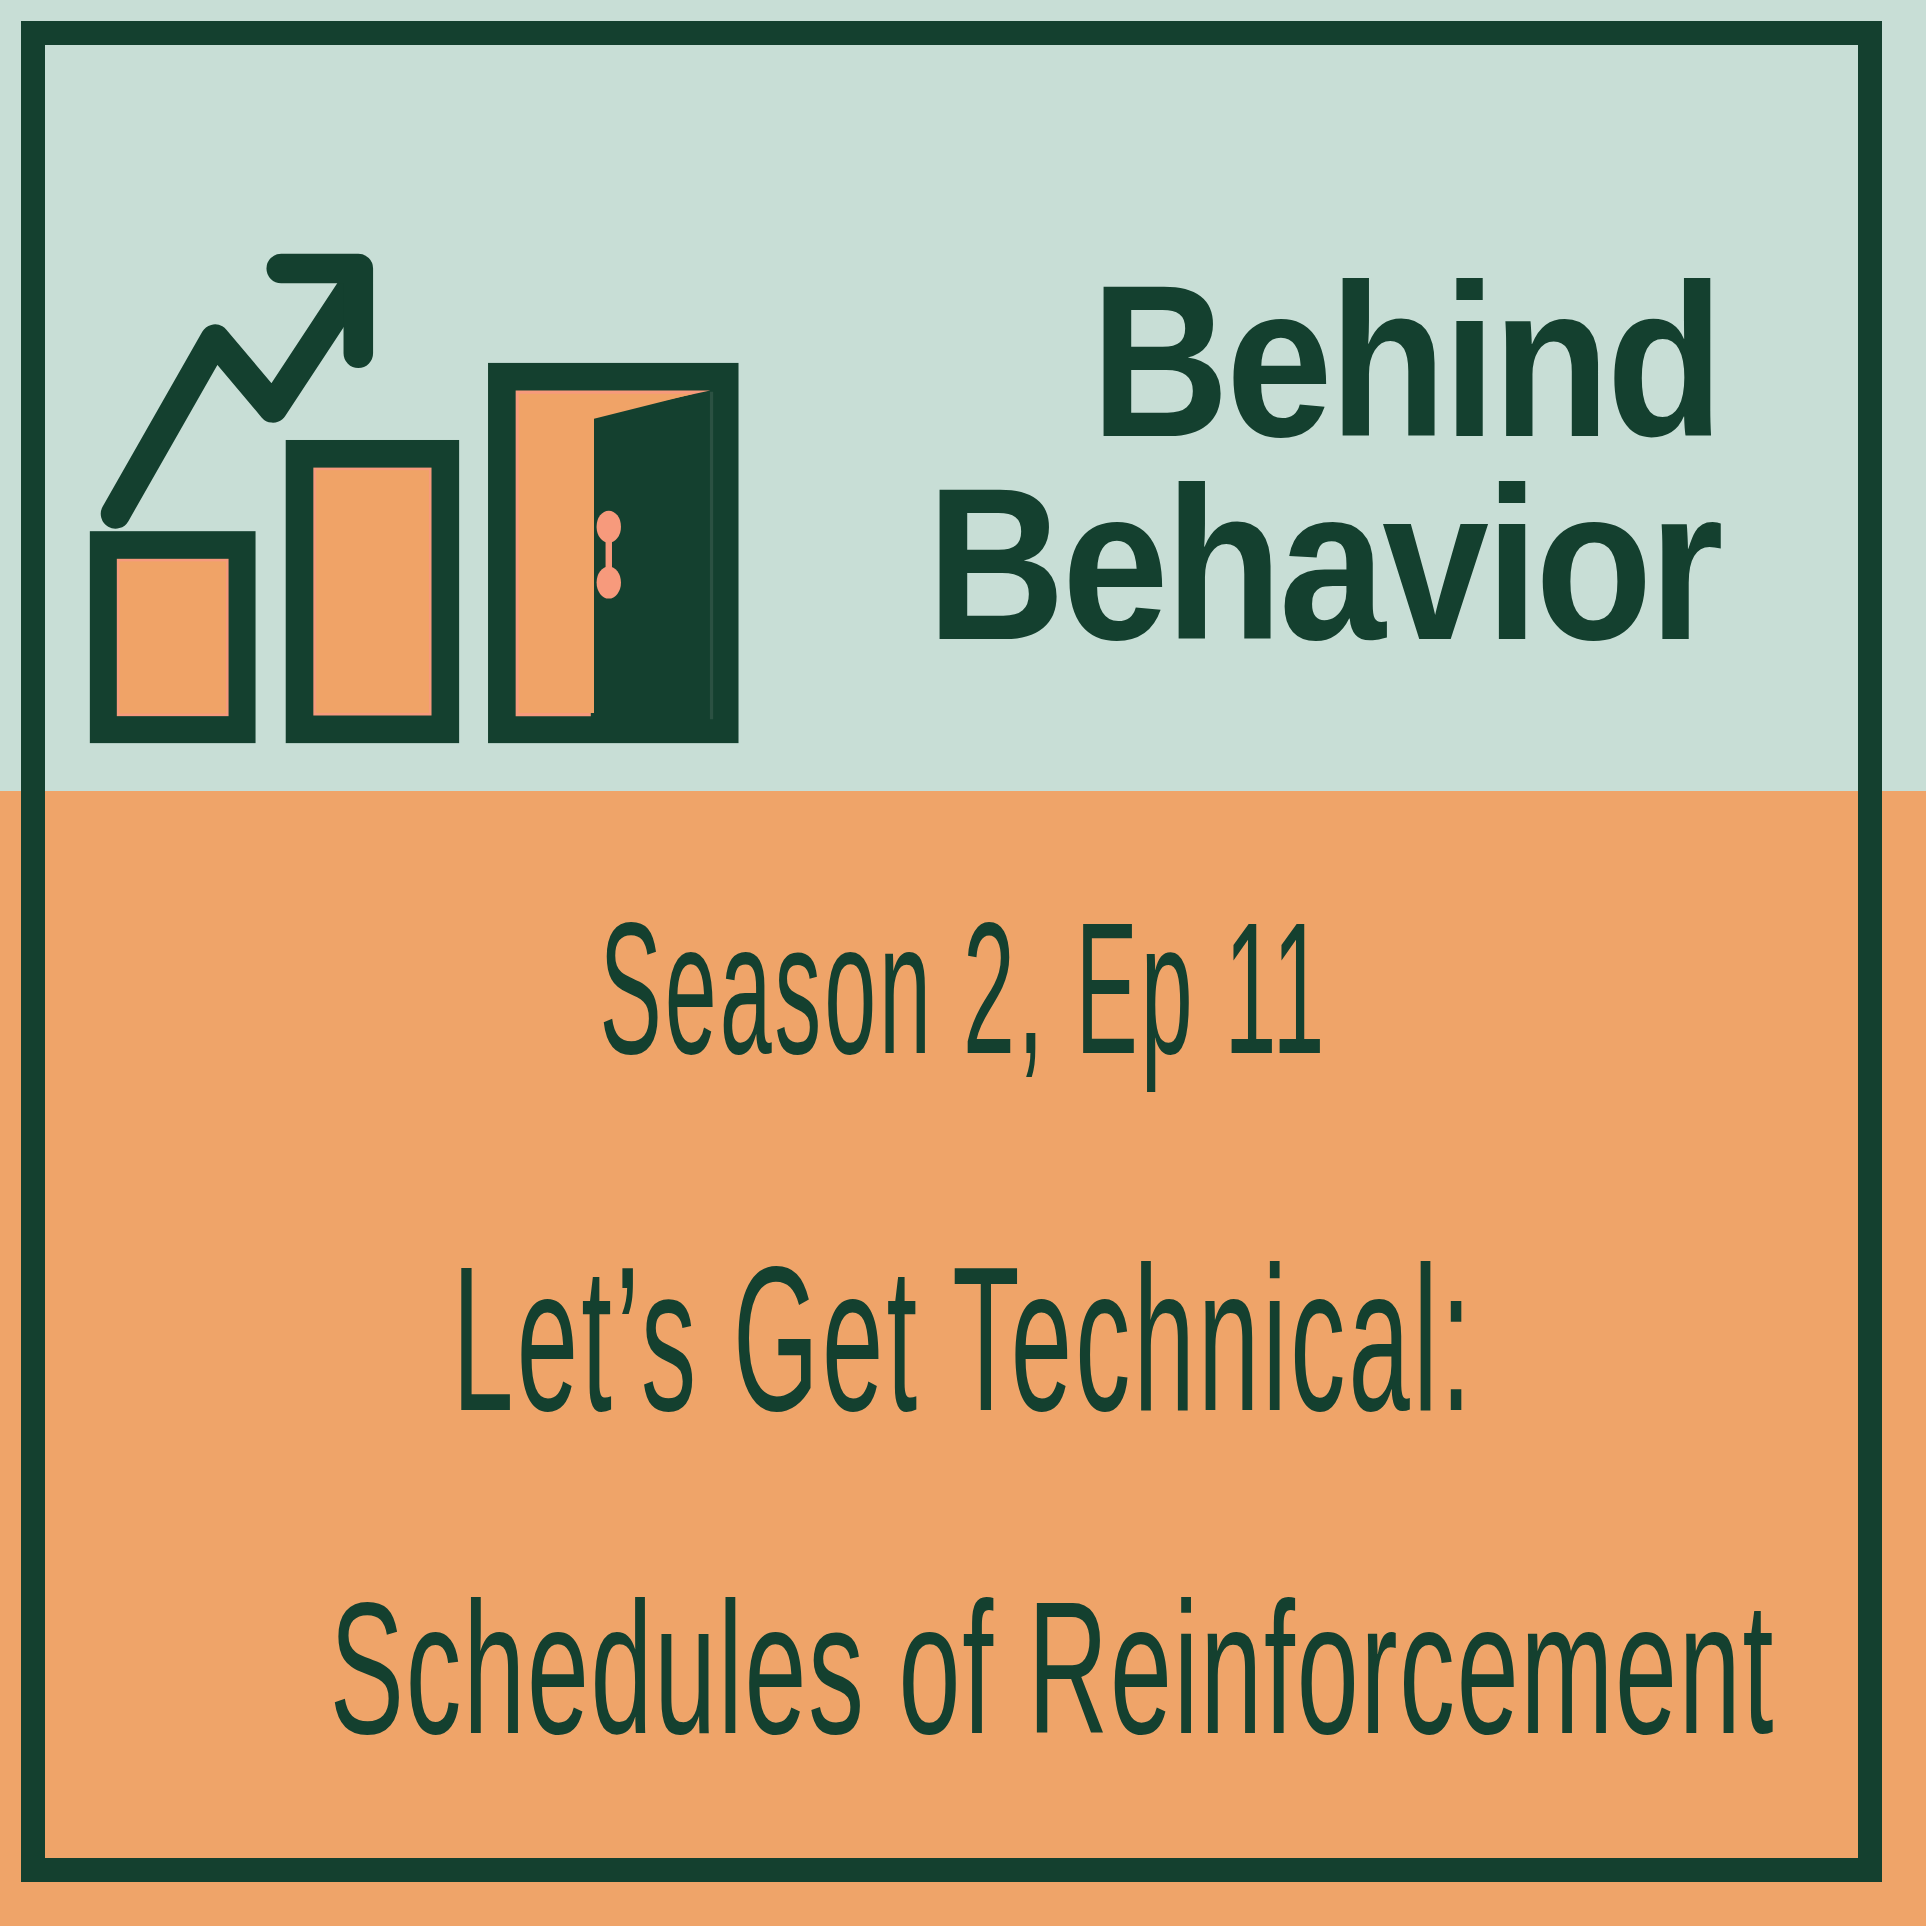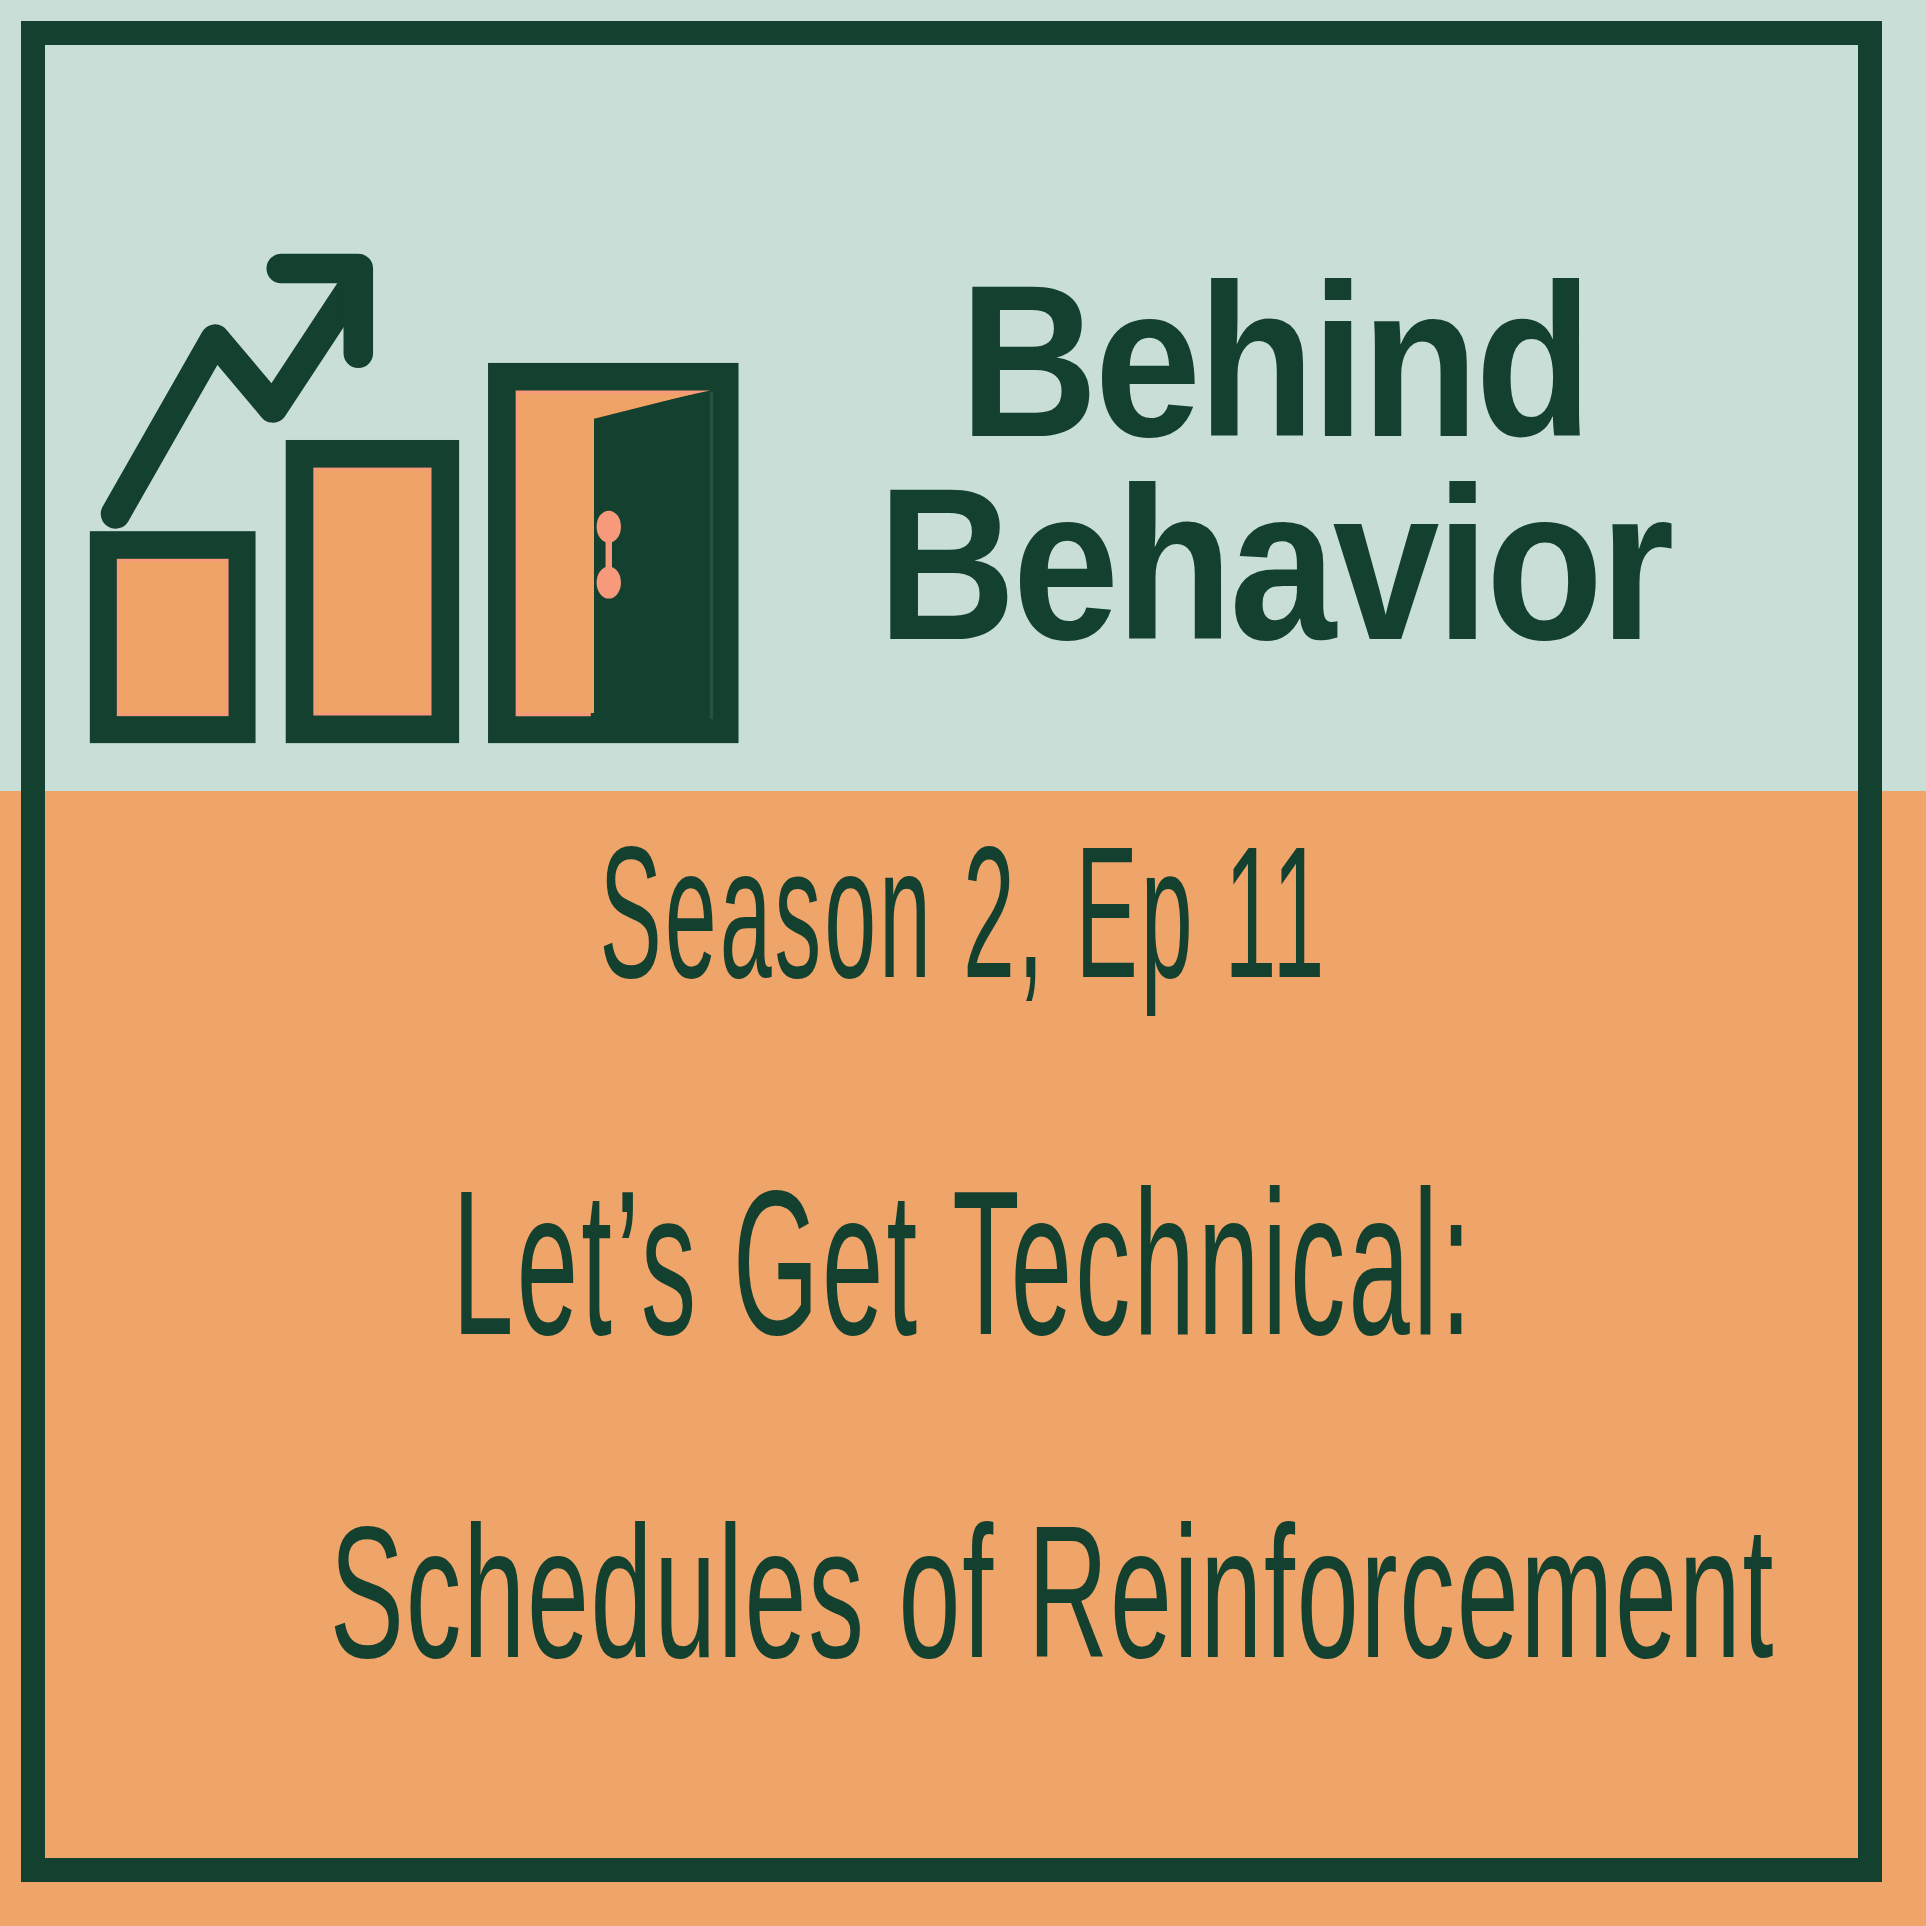--- a/index.html
+++ b/index.html
@@ -50,39 +50,39 @@
     height: 514px;
   }
   .logo svg { display: block; width: 100%; height: 100%; }
 
   
   .title-block {
     position: absolute;
     left: 828px;
     top: 260px;
     width: 1014px;
-    text-align: center;
+    text-align: right;
   }
   .title-line {
     font-family: "Liberation Sans", sans-serif;
     font-weight: 700;
     color: #14402F;
     font-size: 218px;
     line-height: 0.93;
     letter-spacing: -3.9px;
     transform: scaleX(0.88);
     transform-origin: left center;
     white-space: nowrap;
   }
 
   
   .episode-area {
     position: absolute;
     left: 58px;
-    top: 780px;
+    top: 856px;
     width: 1811px;
     height: 1027px;
   }
   .ep-line {
     color: #14402F;
     font-family: "Liberation Sans", sans-serif;
     font-weight: 400;
     text-align: center;
     white-space: nowrap;
     position: absolute;

